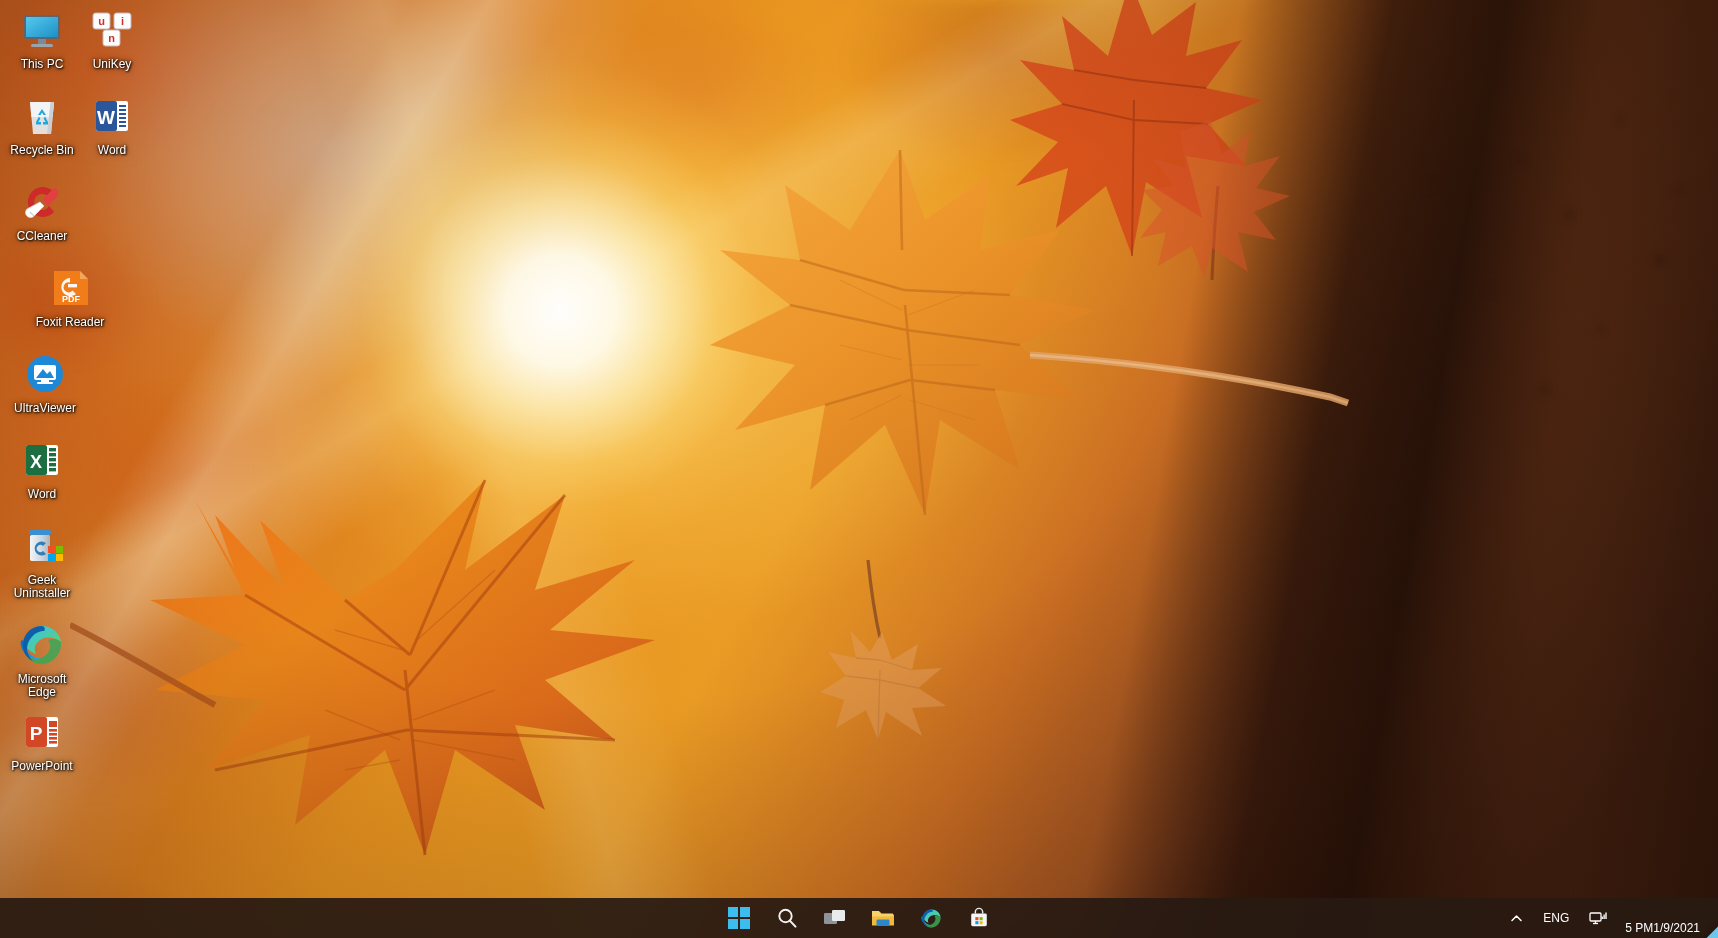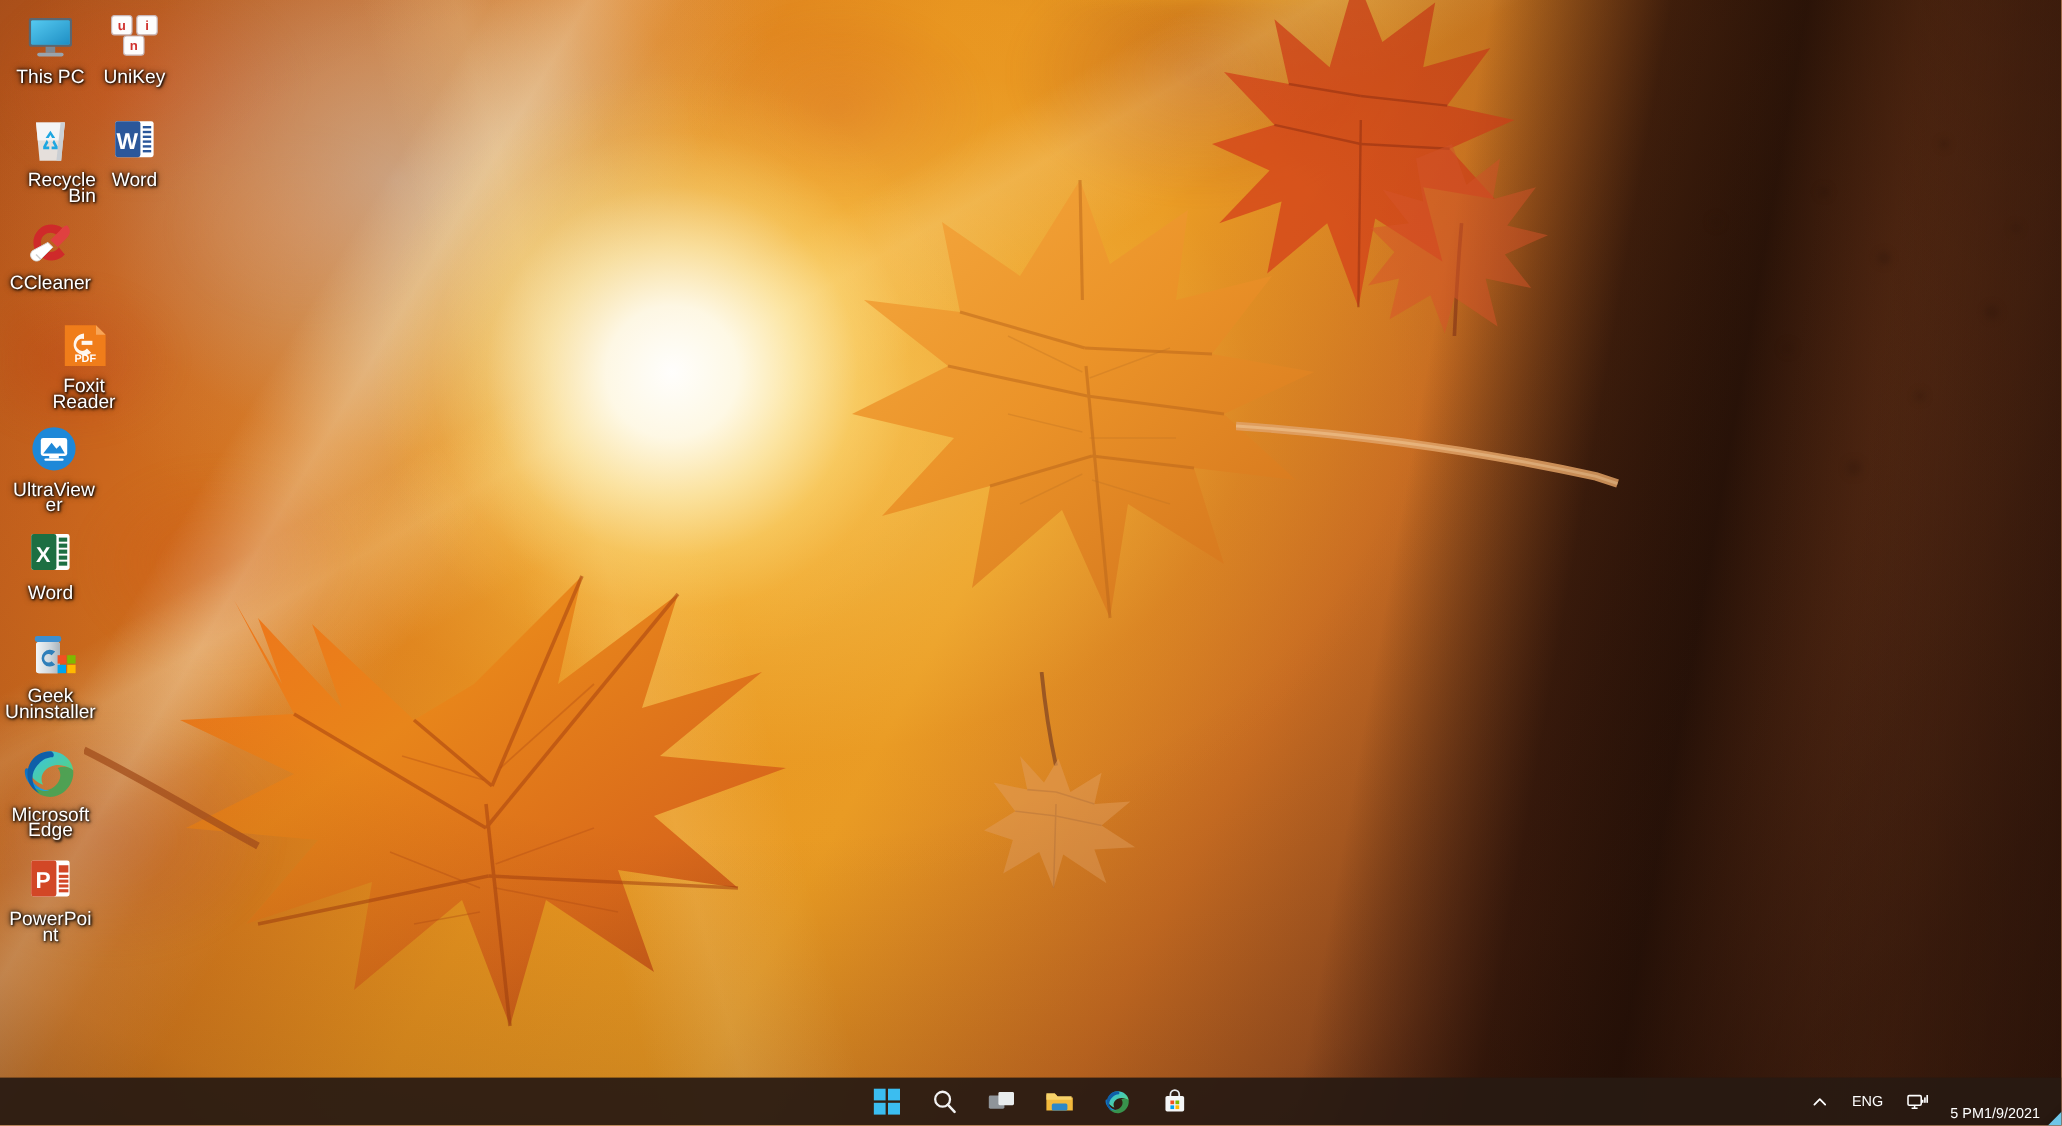--- a/index.html
+++ b/index.html
@@ -143,21 +143,21 @@
     cursor: default;
     user-select: none;
   }
   .dicon .glyph {
     width: 48px;
     height: 48px;
     margin: 0 auto 4px auto;
     position: relative;
   }
   .dicon .lbl {
-    font-size: 16px;
+    font-size: 12px;
     line-height: 13px;
     color: #ffffff;
     text-shadow: 0 0 3px rgba(0,0,0,.95), 1px 1px 2px rgba(0,0,0,.9), 0 0 6px rgba(0,0,0,.7);
     word-wrap: break-word;
   }
 
   
   #taskbar {
     position: absolute;
     left: 0; right: 0; bottom: 0;
@@ -385,21 +385,21 @@
             <rect x="26" y="7" width="17" height="16" rx="2.5" fill="#fdfdfd" stroke="#c9b6b6" stroke-width="1"></rect>
             <text x="34.5" y="19" font-size="11" font-weight="bold" fill="#d0312d" text-anchor="middle" font-family="Liberation Sans, sans-serif">i</text>
             <rect x="15" y="24" width="17" height="16" rx="2.5" fill="#fdfdfd" stroke="#c9b6b6" stroke-width="1"></rect>
             <text x="23.5" y="36" font-size="11" font-weight="bold" fill="#d0312d" text-anchor="middle" font-family="Liberation Sans, sans-serif">n</text>
           </g>
         </svg>
       </div>
       <div class="lbl">UniKey</div>
     </div>
 
-    <div class="dicon" style="left:0px; top:86px;text-align:right;">
+    <div class="dicon" style="left:0px; top:86px;">
       <div class="glyph">
         <svg width="48" height="48" viewBox="0 0 48 48">
           <path d="M12,10 L36,10 L33,42 L15,42 Z" fill="#e8eaec" opacity="0.92"></path>
           <path d="M12,10 L36,10 L34.6,25 L13.4,25 Z" fill="#f4f6f7" opacity="0.9"></path>
           <path d="M36,10 L33,42 L29,42 L32.5,10 Z" fill="#c7ccd1" opacity="0.9"></path>
           <g fill="#1ea7e1">
             <path d="M24,17 l4,6 h-2.6 l-1.4,-2.4 l-1.4,2.4 h-2.6 Z"></path>
             <path d="M18,30 l3,-5.5 l1.3,2.3 l-1.9,3.2 l2.6,0 l0,2.4 l-5,0 Z"></path>
             <path d="M30,30 l-3,-5.5 l-1.3,2.3 l1.9,3.2 l-2.6,0 l0,2.4 l5,0 Z"></path>
           </g>

